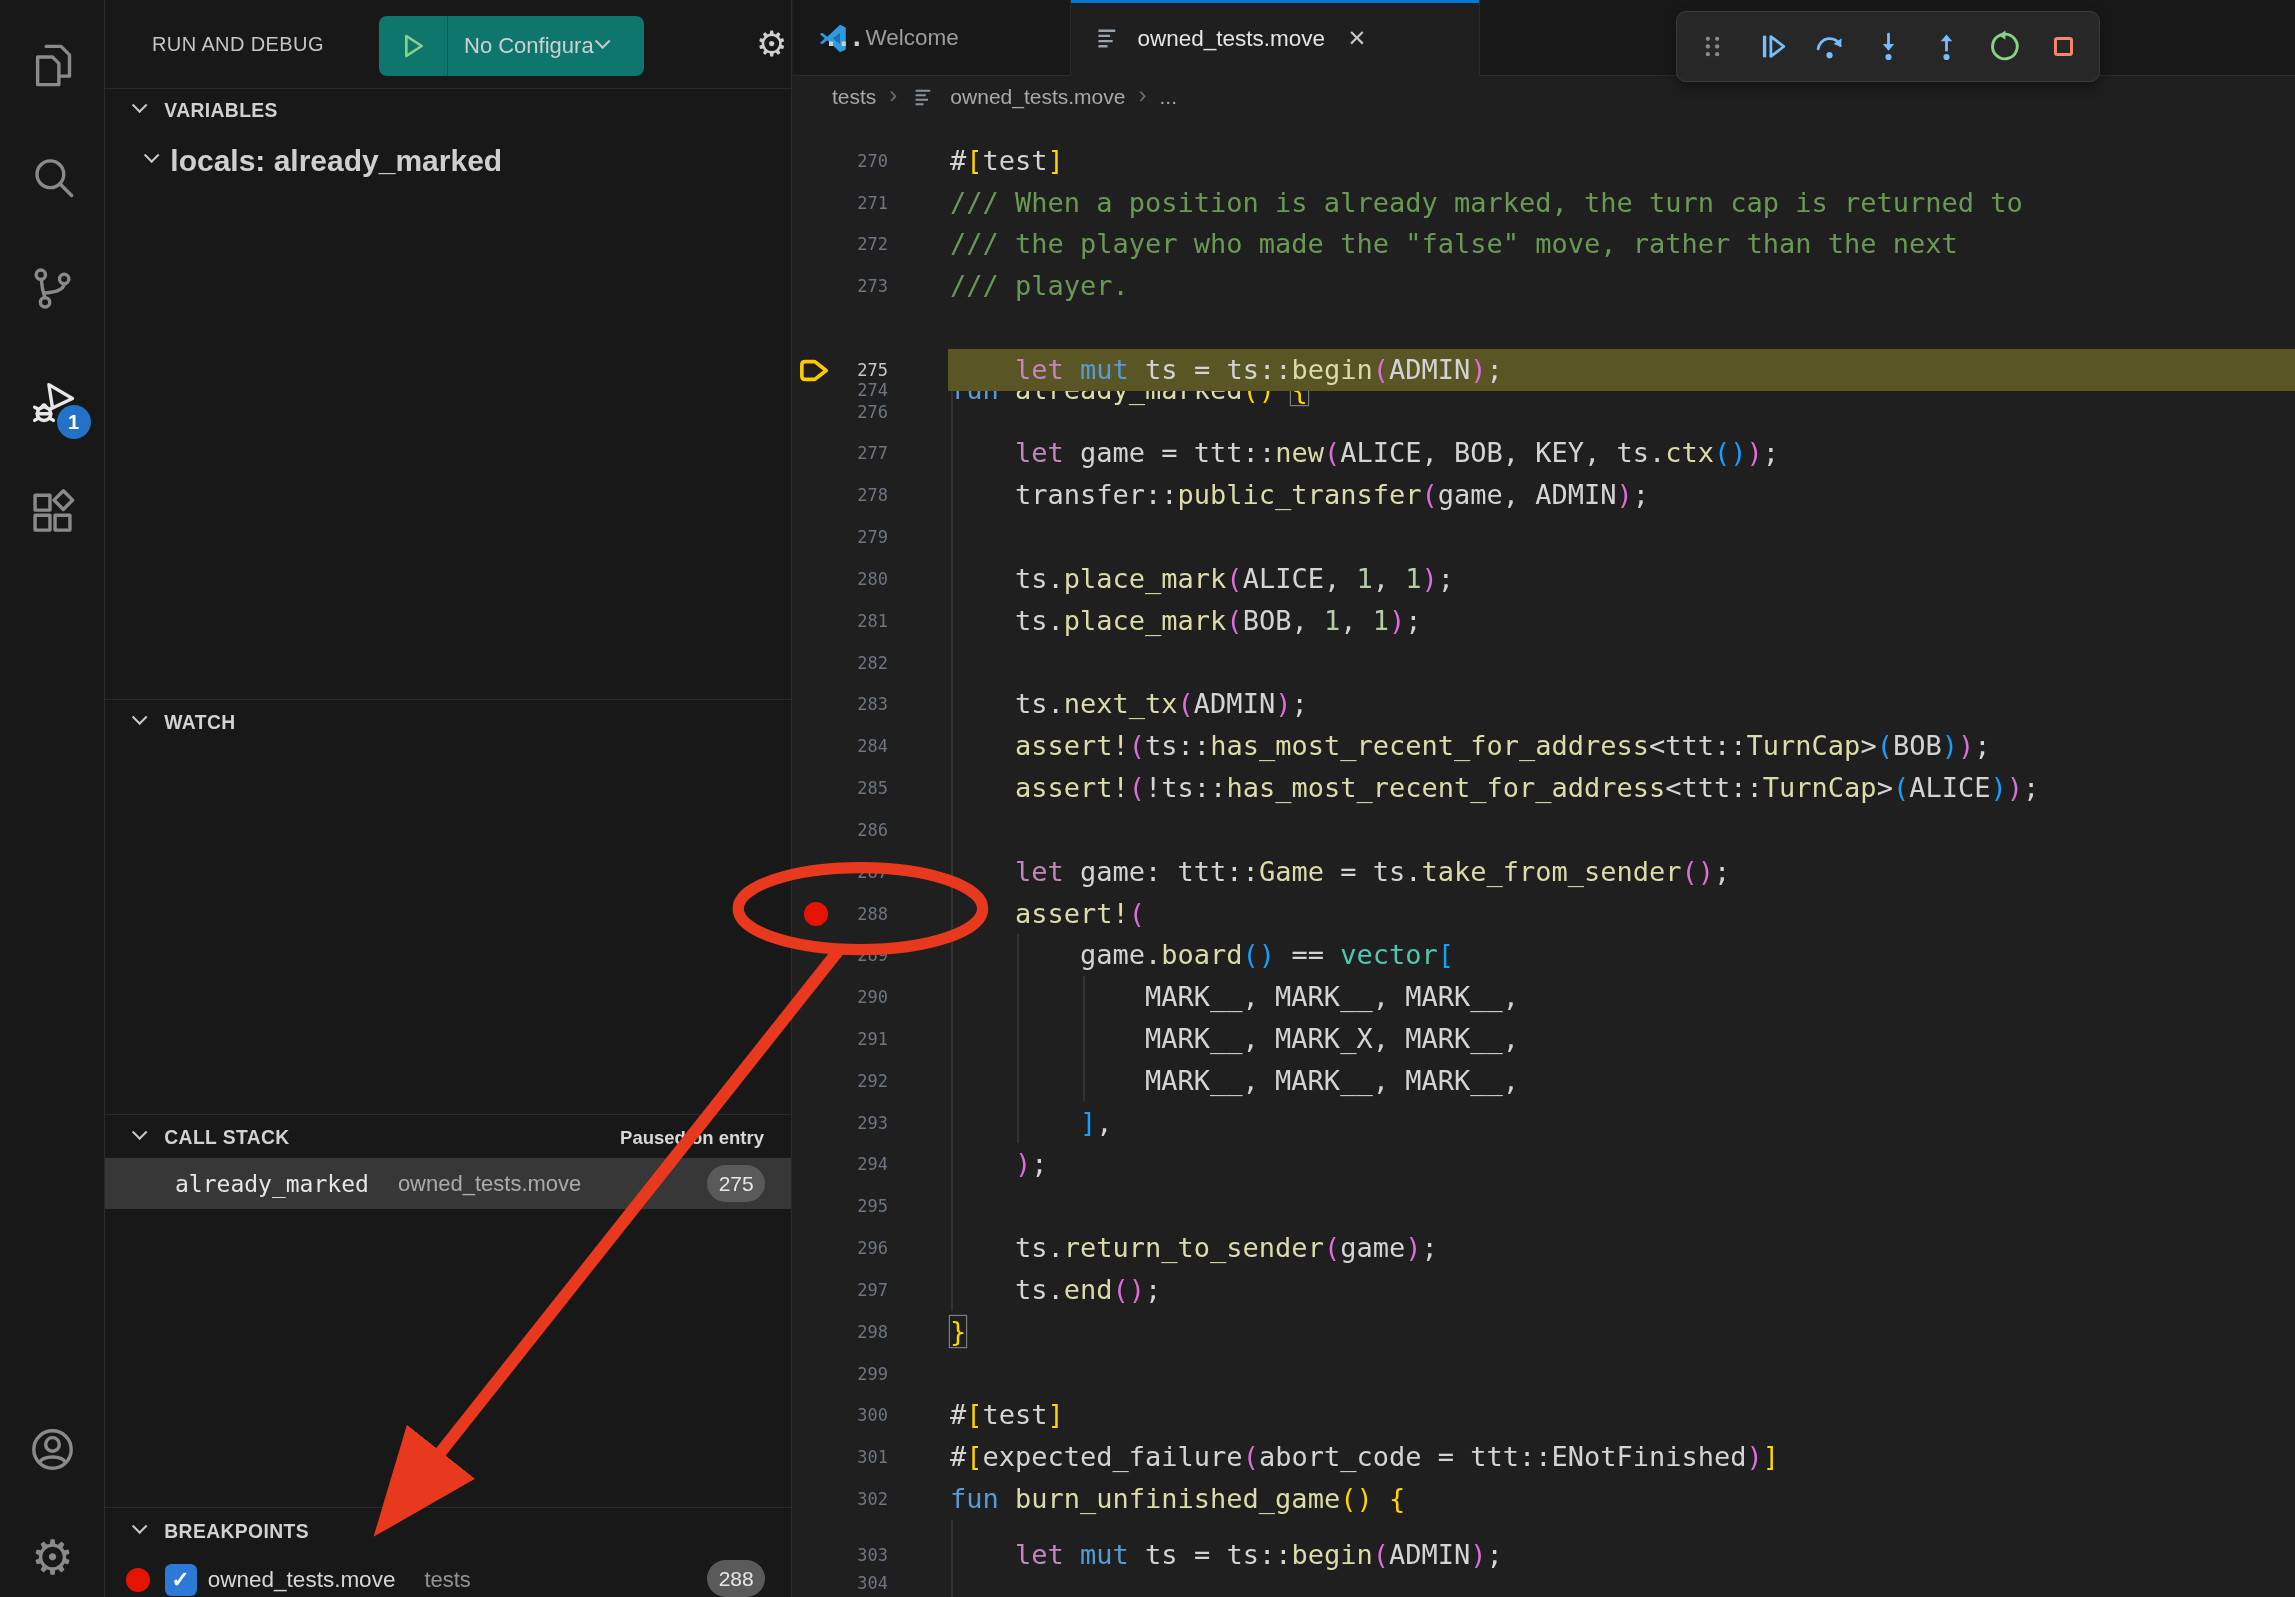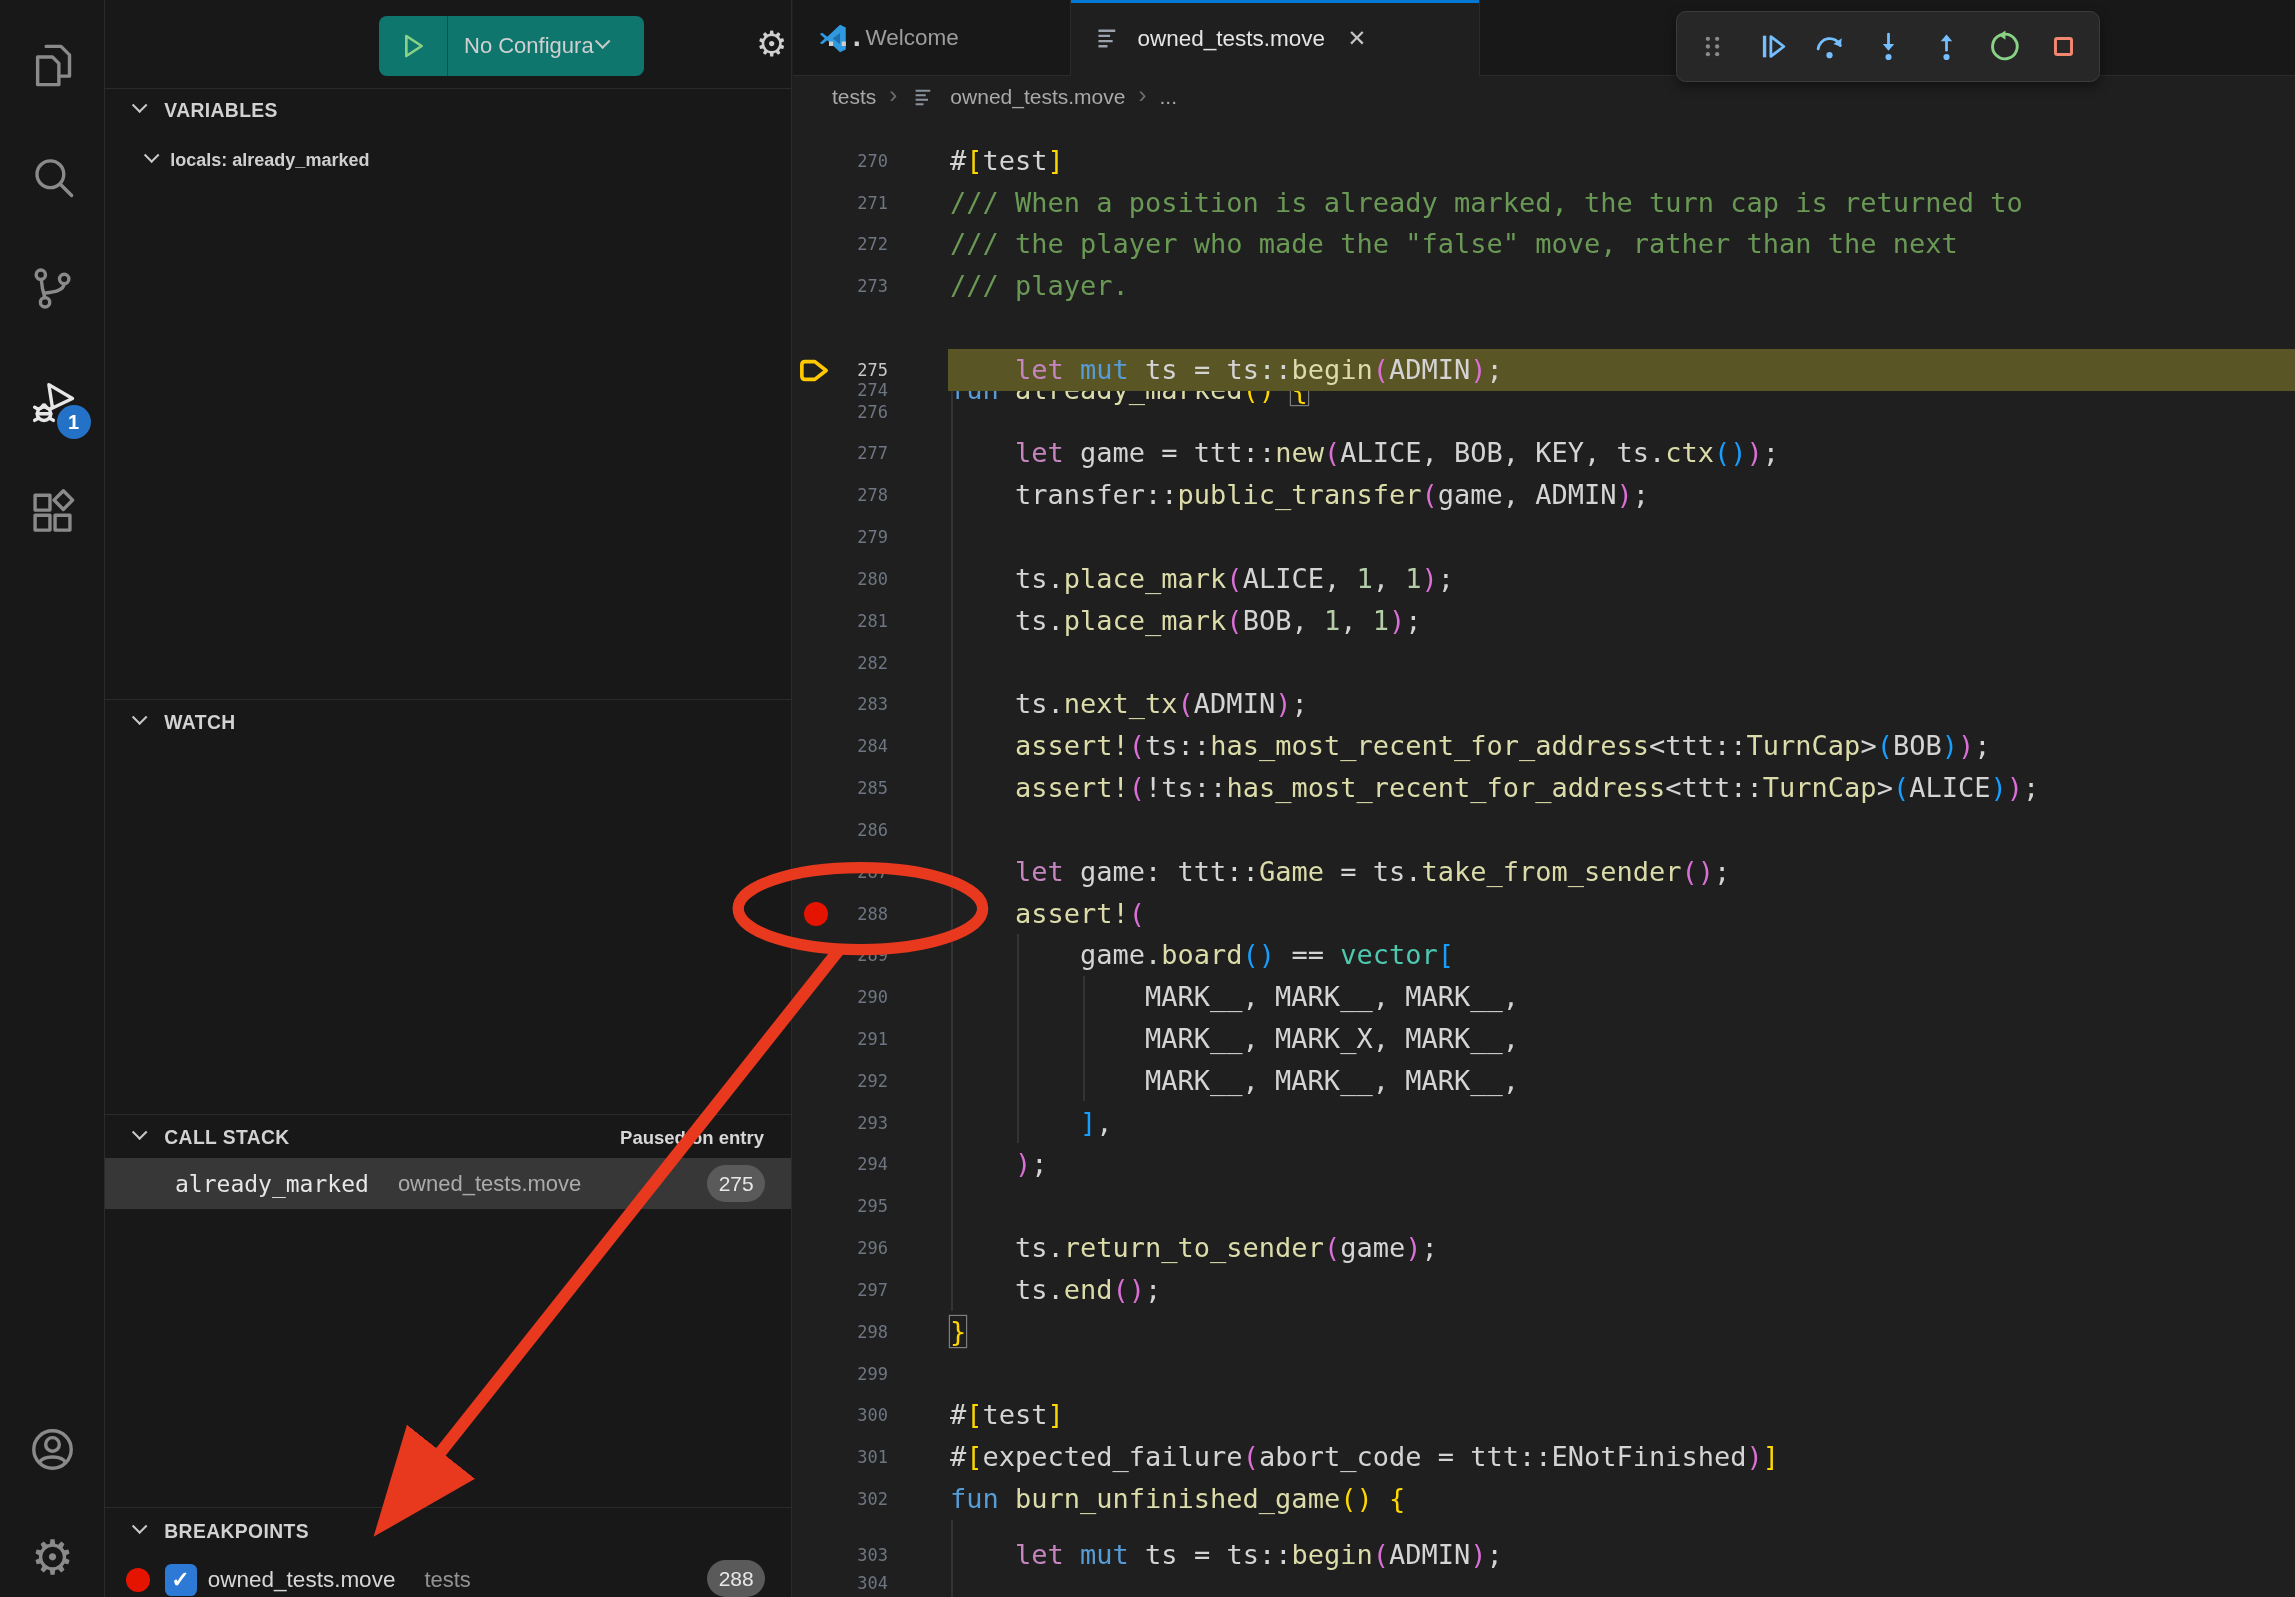--- a/index.html
+++ b/index.html
@@ -50,21 +50,21 @@
     font-size:29px;letter-spacing:3.2px;color:#cfcfcf;font-weight:700;}
 
   .sb-divider{position:absolute;left:0;right:0;height:0.8px;background:var(--bd);}
   .sec-head{position:absolute;left:0;right:0;height:45px;display:flex;align-items:center;
     padding-left:29px;gap:19px;cursor:pointer;}
   .sec-head .label{font-size:19.3px;font-weight:700;letter-spacing:0.4px;color:#d2d2d2;}
   .sec-head .chev{margin-top:-4.8px;}
   .sec-status{position:absolute;right:27px;font-size:18.5px;font-weight:700;color:#d7d7d7;}
   .tree-row{position:absolute;left:0;right:0;height:45px;display:flex;align-items:center;
     padding-left:41px;gap:13px;cursor:pointer;}
-  .tree-row .label{font-size:18px;font-weight:600;color:#cfcfcf;}
+  .tree-row .label{font-size:30px;font-weight:600;color:#cfcfcf;}
   .cs-frame{position:absolute;left:0;right:0;top:1158px;height:51px;background:#373737;
     display:flex;align-items:center;cursor:pointer;}
   .cs-fn{font-family:"DejaVu Sans Mono",monospace;font-size:23px;color:#e6e6e6;margin-left:70px;}
   .cs-file{font-size:22px;color:#ababab;margin-left:29px;}
   .badge{position:absolute;right:26px;min-width:53px;height:37px;border-radius:18.5px;
     background:var(--c-badgeBg);color:#e8e8e8;font-size:21px;display:flex;align-items:center;
     justify-content:center;padding:0 11.3px;}
   .bp-row{position:absolute;left:0;right:0;top:1557px;height:45px;display:flex;
     align-items:center;cursor:pointer;}
   .bp-dot{width:24px;height:24px;border-radius:50%;background:var(--c-breakpoint);
@@ -174,20 +174,21 @@
           <path fill="none" stroke="currentColor" stroke-width="1.6" stroke-linecap="round" stroke-linejoin="round" d="M5.9 18.2 c1.4 -3.6 10.8 -3.6 12.2 0"></path>
         </svg>
       </div>
       <div class="ab-icon" style="top: 1520px;">
         <span class="glyph-gear">⚙</span>
       </div>
     </aside>
 
   <div class="sidebar">
     <div class="sb-header">
+      <span class="sb-title">RUN AND DEBUG</span>
       <div class="cfg">
         <span class="cfg-play">
           <svg viewBox="0 0 24 24">
               <path d="M7 4.5 L18.5 12 L7 19.5 Z" fill="none" stroke="#89d185" stroke-width="2" stroke-linejoin="round"></path>
             </svg>
         </span>
         <span class="cfg-label">No Configura</span>
         <span class="chev"></span>
       </div>
       <span class="sb-gear">⚙</span>

